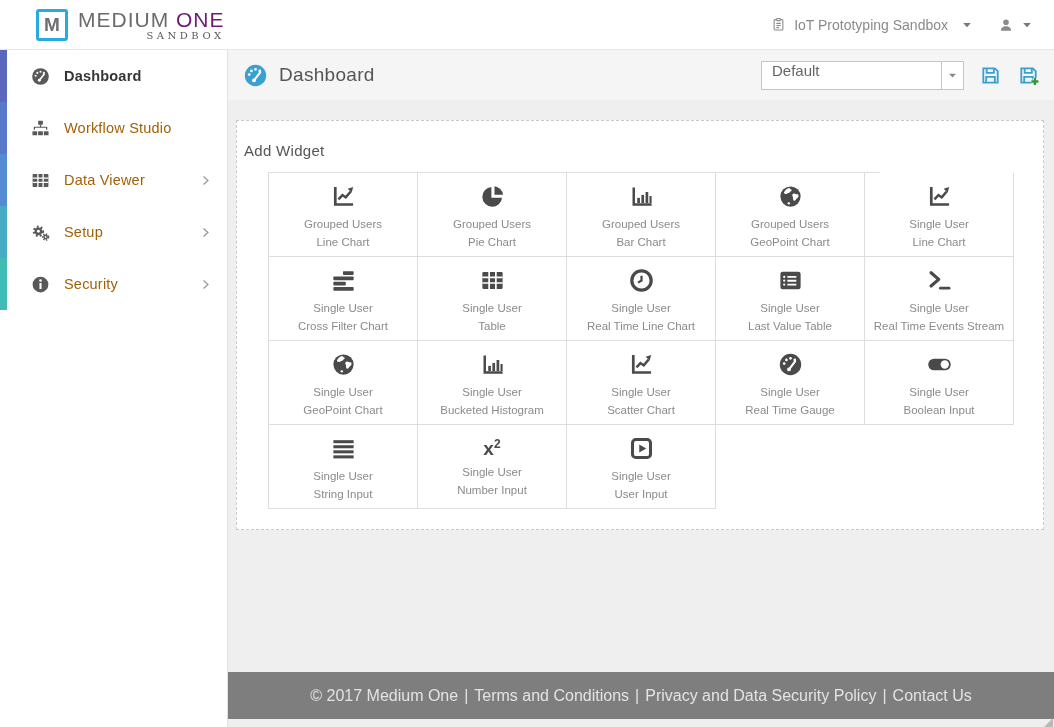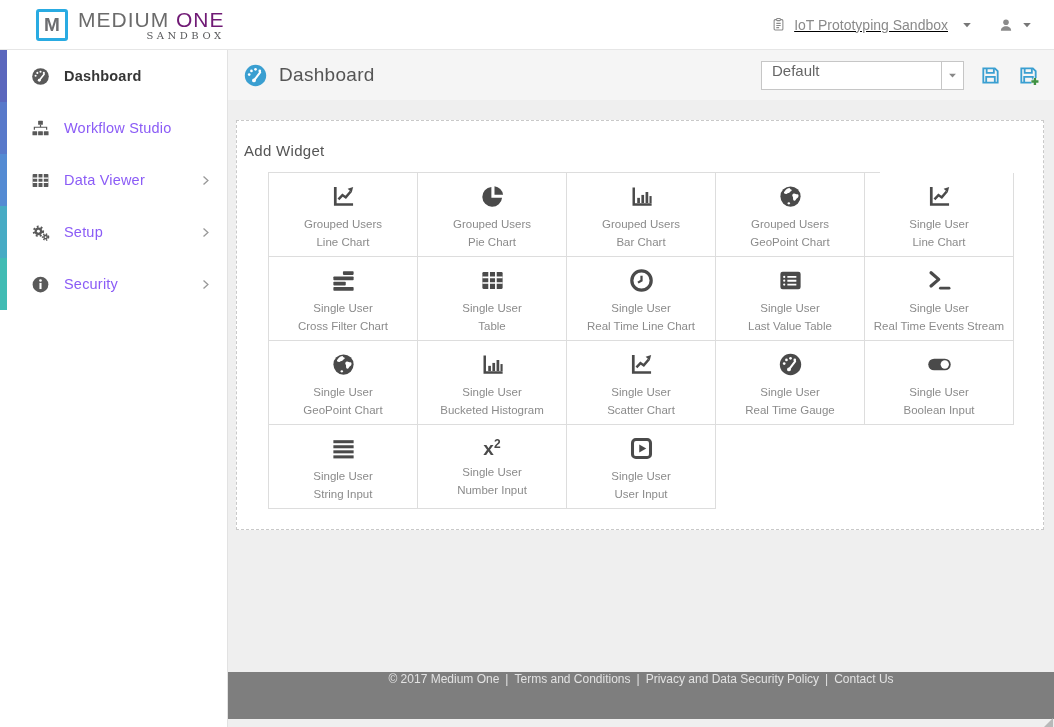--- a/index.html
+++ b/index.html
@@ -5,34 +5,34 @@
   * { margin:0; padding:0; box-sizing:border-box; }
   html,body { width:1054px; height:727px; font-family:"Liberation Sans",sans-serif; background:#efefef; overflow:hidden; position:relative; }
 
   
   .topbar { position:absolute; top:0; left:0; right:0; height:50px; background:#fff; border-bottom:1px solid #e6e6e6; display:flex; align-items:center; justify-content:space-between; padding:0 22px 0 36px; z-index:6; }
   .logo { display:flex; align-items:center; gap:10px; cursor:pointer; }
   .logo-mark { width:32px; height:32px; border:3px solid #29abe2; border-radius:3px; display:flex; align-items:center; justify-content:center; font-size:19px; font-weight:bold; color:#6d6e71; }
   .logo-line1 { font-size:21px; letter-spacing:1px; color:#6b6b6b; line-height:22px; }
   .logo-line1 .accent { color:#701a75; }
   .logo-sub { font-family:"DejaVu Serif",serif; font-size:10px; letter-spacing:3.5px; color:#58595b; text-align:right; margin-top:-1px; }
-  .topbar-right { display:flex; align-items:center; gap:26px;text-decoration:underline; }
+  .topbar-right { display:flex; align-items:center; gap:26px; }
   .tb-btn { display:flex; align-items:center; gap:8px; color:#8a8a8a; font-size:14px; cursor:pointer; }
   .icon { display:inline-flex; align-items:center; justify-content:center; }
   .icon svg { width:100%; height:100%; display:block; }
   .clip-ic { width:15px; height:17px; color:#8a8a8a; }
   .user-ic { width:16px; height:16px; color:#8a8a8a; }
   .caret-ic { width:10px; height:10px; color:#777; margin-left:6px; }
 
   
   .sidebar { position:absolute; top:50px; left:0; bottom:0; width:228px; background:#fff; border-right:1px solid #e2e2e2; z-index:5; }
   .nav-item { position:relative; height:52px; display:flex; align-items:center; padding-left:30px; cursor:pointer; }
   .strip { position:absolute; left:0; top:0; width:7px; height:100%; }
   .nav-ic { width:21px; height:21px; color:#595959; margin-right:13px; flex:0 0 21px; }
-  .nav-label { font-size:14.5px; color:#8b5cf6; letter-spacing:.2px; }
+  .nav-label { font-size:14.5px; color:#a16207; letter-spacing:.2px; }
   .nav-item.active .nav-label { font-weight:bold; color:#353535; }
   .chev { position:absolute; right:16px; width:11px; height:11px; color:#999; }
 
   
   .main { position:absolute; left:228px; top:50px; right:0; bottom:0; background:#efefef; overflow:hidden; }
   .main-header { height:50px; background:#f5f5f5; display:flex; align-items:center; padding:0 14px; }
   .mh-ic { width:27px; height:27px; color:#3a9fd1; margin-right:10px; }
   .mh-title { font-size:19px; color:#555; letter-spacing:.3px; }
   .mh-right { margin-left:auto; display:flex; align-items:center; gap:15px; }
   .select { width:203px; height:29px; background:#fff; border:1px solid #c6c6c6; display:flex; cursor:pointer; }
@@ -45,21 +45,21 @@
   .panel-title { padding:21px 0 0 7px; font-size:15px; color:#555; letter-spacing:.3px; }
   .wgrid { margin:13px 31px 0 31px; width:612px; display:grid; grid-template-columns:repeat(5,149px); border-top:1px solid #ddd; border-left:1px solid #ddd; }
   .cell { width:149px; height:84px; border-right:1px solid #ddd; border-bottom:1px solid #ddd; background:#fff; text-align:center; padding-top:10px; cursor:pointer; }
   .cicon { width:27px; height:27px; color:#4a4a4a; }
   .x2 { font-weight:bold; font-size:19px; color:#4a4a4a; line-height:1; }
   .x2 sup { font-size:12px; }
   .wl { font-size:11.5px; color:#8b8b8b; line-height:17.5px; }
   .wl.first { margin-top:2px; }
 
   
-  .footer { position:absolute; left:0; right:0; bottom:8px; height:47px; background:#7e7e7e; display:flex; align-items:flex-start; justify-content:center; font-size:12px; color:#e3e3e3; }
+  .footer { position:absolute; left:0; right:0; bottom:8px; height:47px; background:#7e7e7e; display:flex; align-items:center; justify-content:center; font-size:16px; color:#e3e3e3; }
   .footer .sep { margin:0 6px; }
   .footer .flink { cursor:pointer; }
   .grip { position:absolute; right:1px; bottom:0; width:0; height:0; border-left:9px solid transparent; border-bottom:9px solid #b9b9b9; cursor:nwse-resize; }
 </style>
 </head>
 <body>
 
 <div class="topbar">
   <div class="logo">
     <span class="logo-mark">M</span>

